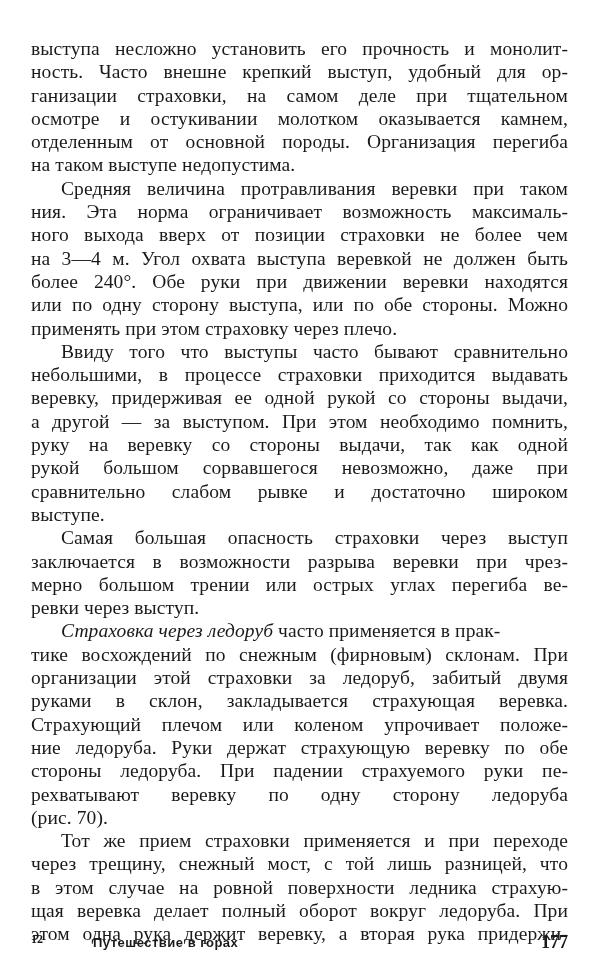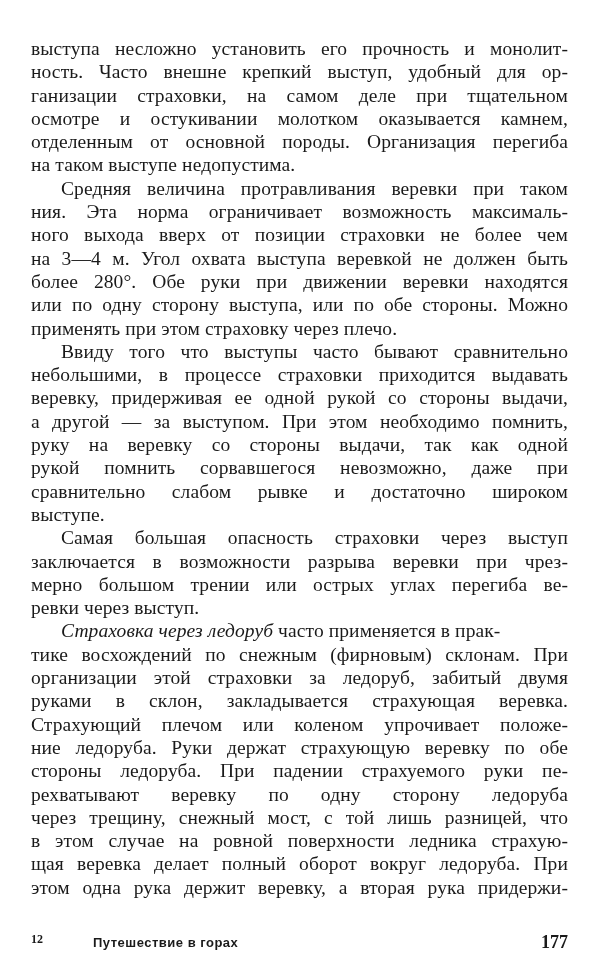--- a/index.html
+++ b/index.html
@@ -42,55 +42,57 @@
     <span class="line">осмотре и остукивании молотком оказывается камнем,</span>
     <span class="line">отделенным от основной породы. Организация перегиба</span>
     <span class="line last">на таком выступе недопустима.</span>
   </div>
 
   <div>
     <span class="line indent">Средняя величина протравливания веревки при таком</span>
     <span class="line">ния. Эта норма ограничивает возможность максималь-</span>
     <span class="line">ного выхода вверх от позиции страховки не более чем</span>
     <span class="line">на 3—4 м. Угол охвата выступа веревкой не должен быть</span>
-    <span class="line">более 280°. Обе руки при движении веревки находятся</span>
+    <span class="line">более 240°. Обе руки при движении веревки находятся</span>
     <span class="line">или по одну сторону выступа, или по обе стороны. Можно</span>
     <span class="line last">применять при этом страховку через плечо.</span>
   </div>
 
   <div>
     <span class="line indent">Ввиду того что выступы часто бывают сравнительно</span>
     <span class="line">небольшими, в процессе страховки приходится выдавать</span>
     <span class="line">веревку, придерживая ее одной рукой со стороны выдачи,</span>
     <span class="line">а другой — за выступом. При этом необходимо помнить,</span>
     <span class="line">руку на веревку со стороны выдачи, так как одной</span>
-    <span class="line">рукой помнить сорвавшегося невозможно, даже при</span>
+    <span class="line">рукой большом сорвавшегося невозможно, даже при</span>
     <span class="line">сравнительно слабом рывке и достаточно широком</span>
     <span class="line last">выступе.</span>
   </div>
 
   <div>
     <span class="line indent">Самая большая опасность страховки через выступ</span>
     <span class="line">заключается в возможности разрыва веревки при чрез-</span>
     <span class="line">мерно большом трении или острых углах перегиба ве-</span>
     <span class="line last">ревки через выступ.</span>
   </div>
 
   <div>
     <span class="line indent" style="text-align:left;text-align-last:left;"><span class="italic">Страховка через ледоруб</span><span> часто применяется в прак-</span></span>
     <span class="line">тике восхождений по снежным (фирновым) склонам. При</span>
     <span class="line">организации этой страховки за ледоруб, забитый двумя</span>
     <span class="line">руками в склон, закладывается страхующая веревка.</span>
     <span class="line">Страхующий плечом или коленом упрочивает положе-</span>
     <span class="line">ние ледоруба. Руки держат страхующую веревку по обе</span>
     <span class="line">стороны ледоруба. При падении страхуемого руки пе-</span>
     <span class="line">рехватывают веревку по одну сторону ледоруба</span>
+    <span class="line last">(рис. 70).</span>
   </div>
 
   <div>
+    <span class="line indent">Тот же прием страховки применяется и при переходе</span>
     <span class="line">через трещину, снежный мост, с той лишь разницей, что</span>
     <span class="line">в этом случае на ровной поверхности ледника страхую-</span>
     <span class="line">щая веревка делает полный оборот вокруг ледоруба. При</span>
     <span class="line">этом одна рука держит веревку, а вторая рука придержи-</span>
 
   </div>
 </div>
 
 <div class="footer">
   <span class="sig">12</span>

